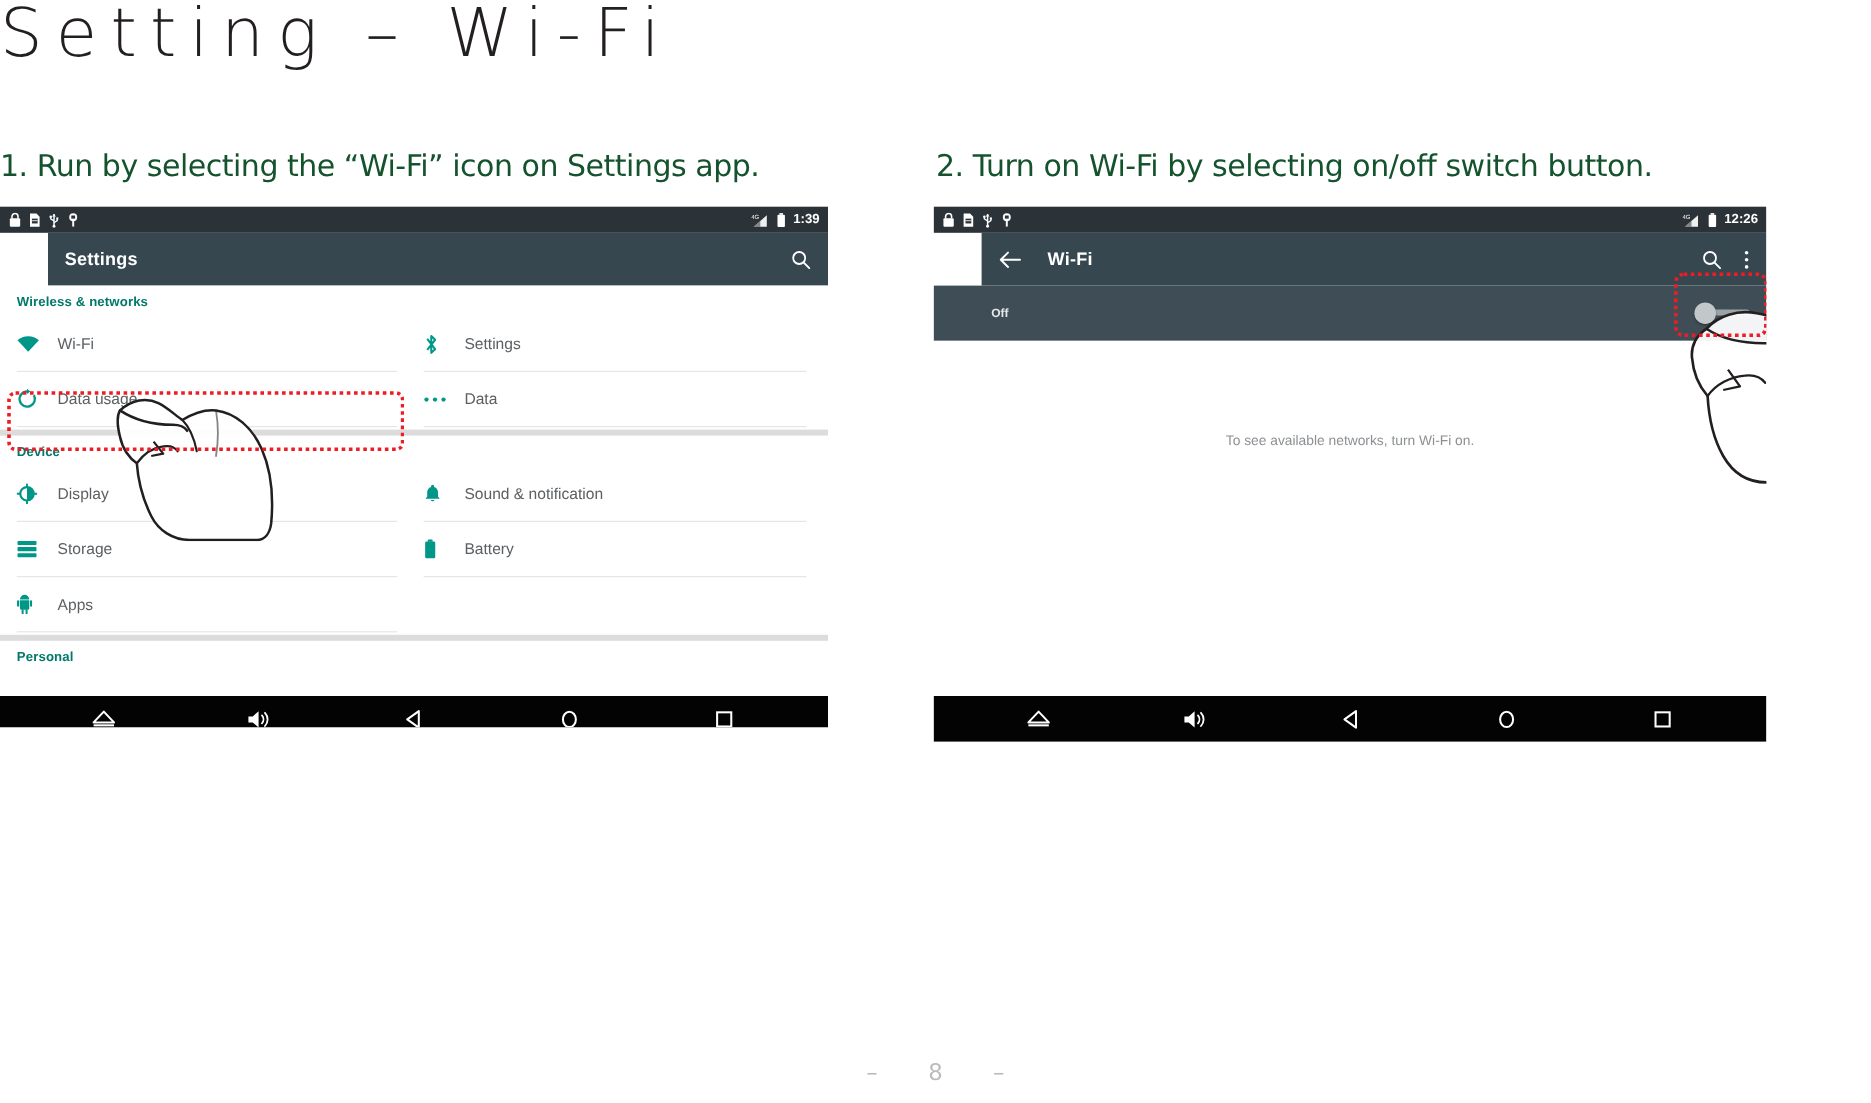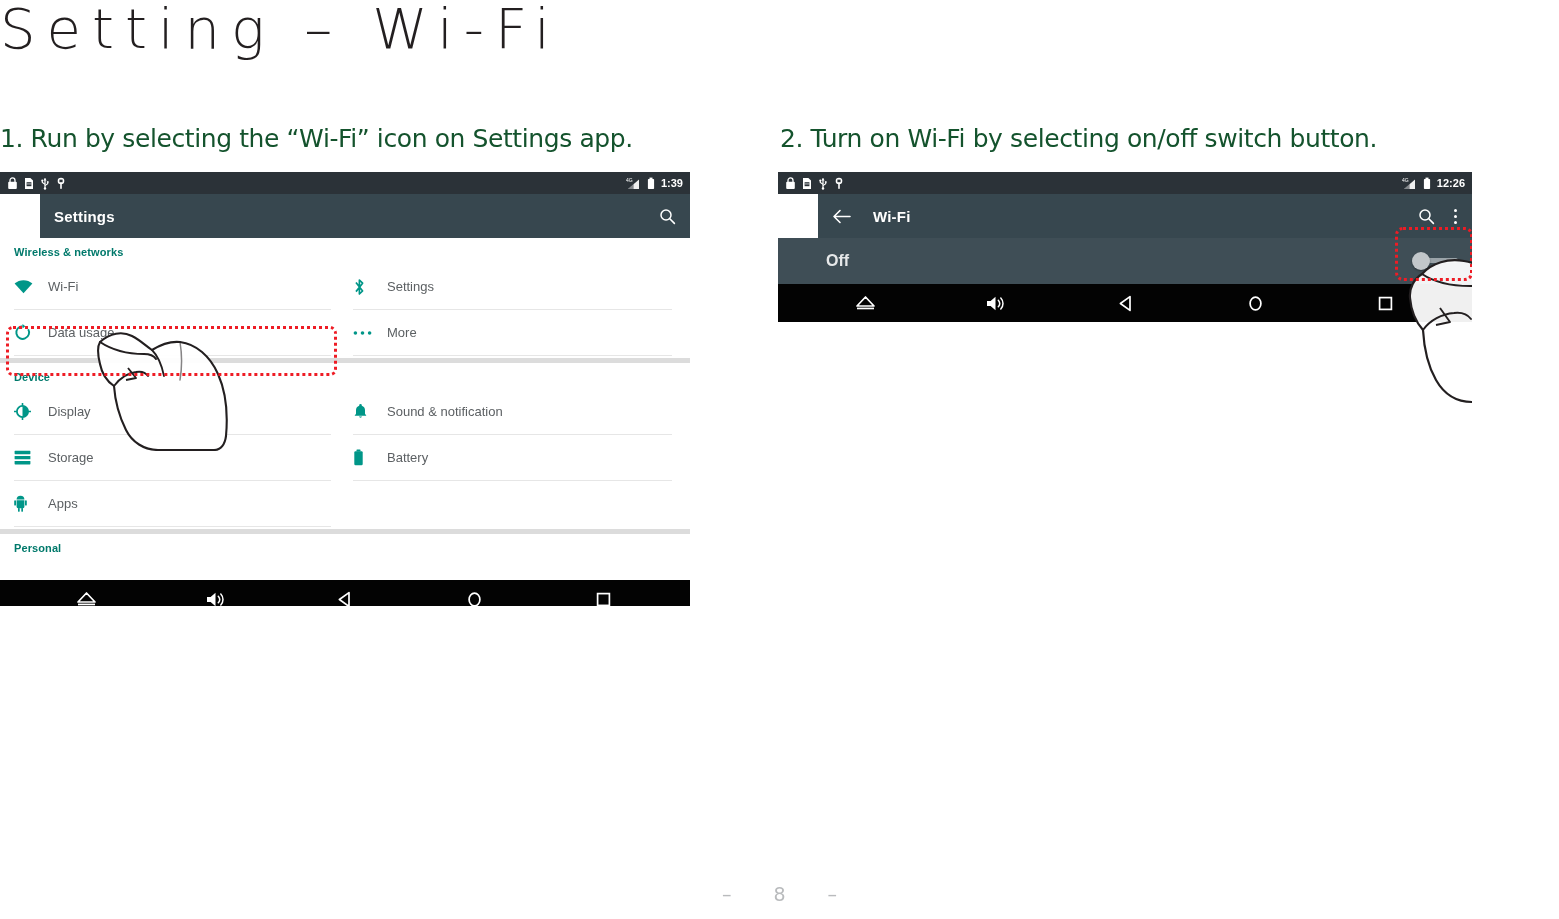--- a/index.html
+++ b/index.html
@@ -182,21 +182,21 @@
     height: 46px;
     background: #3f4e56;
     display: flex;
     align-items: center;
     padding: 0 14px;
     box-sizing: border-box;
     position: relative;
   }
   .wifi-toggle-label {
     color: #e6e8e9;
-    font-size: 16px;
+    font-size: 10px;
     font-weight: bold;
     font-family: "Liberation Sans", sans-serif;
     margin-left: 34px;
   }
   .wifi-body {
     background: #ffffff;
     height: 296px;
     position: relative;
   }
   .wifi-empty-text {
@@ -364,21 +364,21 @@
           <span class="row-label">Settings</span>
         </div>
         <div class="row">
           <span class="row-icon">
             <svg width="19" height="6" viewBox="0 0 19 6">
               <circle cx="2.4" cy="3" r="1.8" fill="#009688"></circle>
               <circle cx="9.5" cy="3" r="1.8" fill="#009688"></circle>
               <circle cx="16.6" cy="3" r="1.8" fill="#009688"></circle>
             </svg>
           </span>
-          <span class="row-label">More</span>
+          <span class="row-label">Data</span>
         </div>
       </div>
     </div>
 
     <div class="thick-div"></div>
 
     <div class="section-head">Device</div>
     <div class="grid">
       <div class="col col-left">
         <div class="row">
@@ -546,20 +546,23 @@
   </div>
 
   <div class="wifi-toggle-row">
     <span class="wifi-toggle-label">Off</span>
     <span class="switch">
       <span class="switch-track"></span>
       <span class="switch-thumb"></span>
     </span>
   </div>
 
+  <div class="wifi-body">
+    <div class="wifi-empty-text">To see available networks, turn Wi-Fi on.</div>
+  </div>
 
   <div class="dotted dotted-toggle"></div>
 
   <svg class="hand hand-2" width="185" height="180" viewBox="0 0 185 180">
     <path d="M46 44 C56 33, 72 28, 88 31 C100 33, 110 38, 118 44 C128 36, 142 32, 154 36 C170 41, 180 56, 182 74 C184 96, 180 122, 170 146 C164 162, 152 172, 136 172 L96 172 C80 172, 68 164, 60 150 C52 136, 48 118, 47 100 C40 92, 35 80, 34 68 C33 58, 38 49, 46 44 Z" fill="#ffffff" fill-opacity="0.94" stroke="#231f20" stroke-width="2.2" stroke-linejoin="round"></path>
     <path d="M46 44 C58 52, 76 56, 94 56 C104 56, 110 58, 114 62" fill="none" stroke="#231f20" stroke-width="2.1" stroke-linecap="round"></path>
     <path d="M47 100 C54 90, 66 84, 78 83 C86 82, 92 85, 95 89" fill="none" stroke="#231f20" stroke-width="1.9" stroke-linecap="round"></path>
     <path d="M64 78 L74 92 L60 95" fill="none" stroke="#231f20" stroke-width="1.9" stroke-linejoin="round"></path>
     <path d="M118 44 C124 54, 128 68, 130 82" fill="none" stroke="#231f20" stroke-width="1.8" stroke-linecap="round"></path>
     <path d="M154 36 C158 52, 158 72, 154 90" fill="none" stroke="#231f20" stroke-width="1.5" stroke-linecap="round" opacity="0.5"></path>

